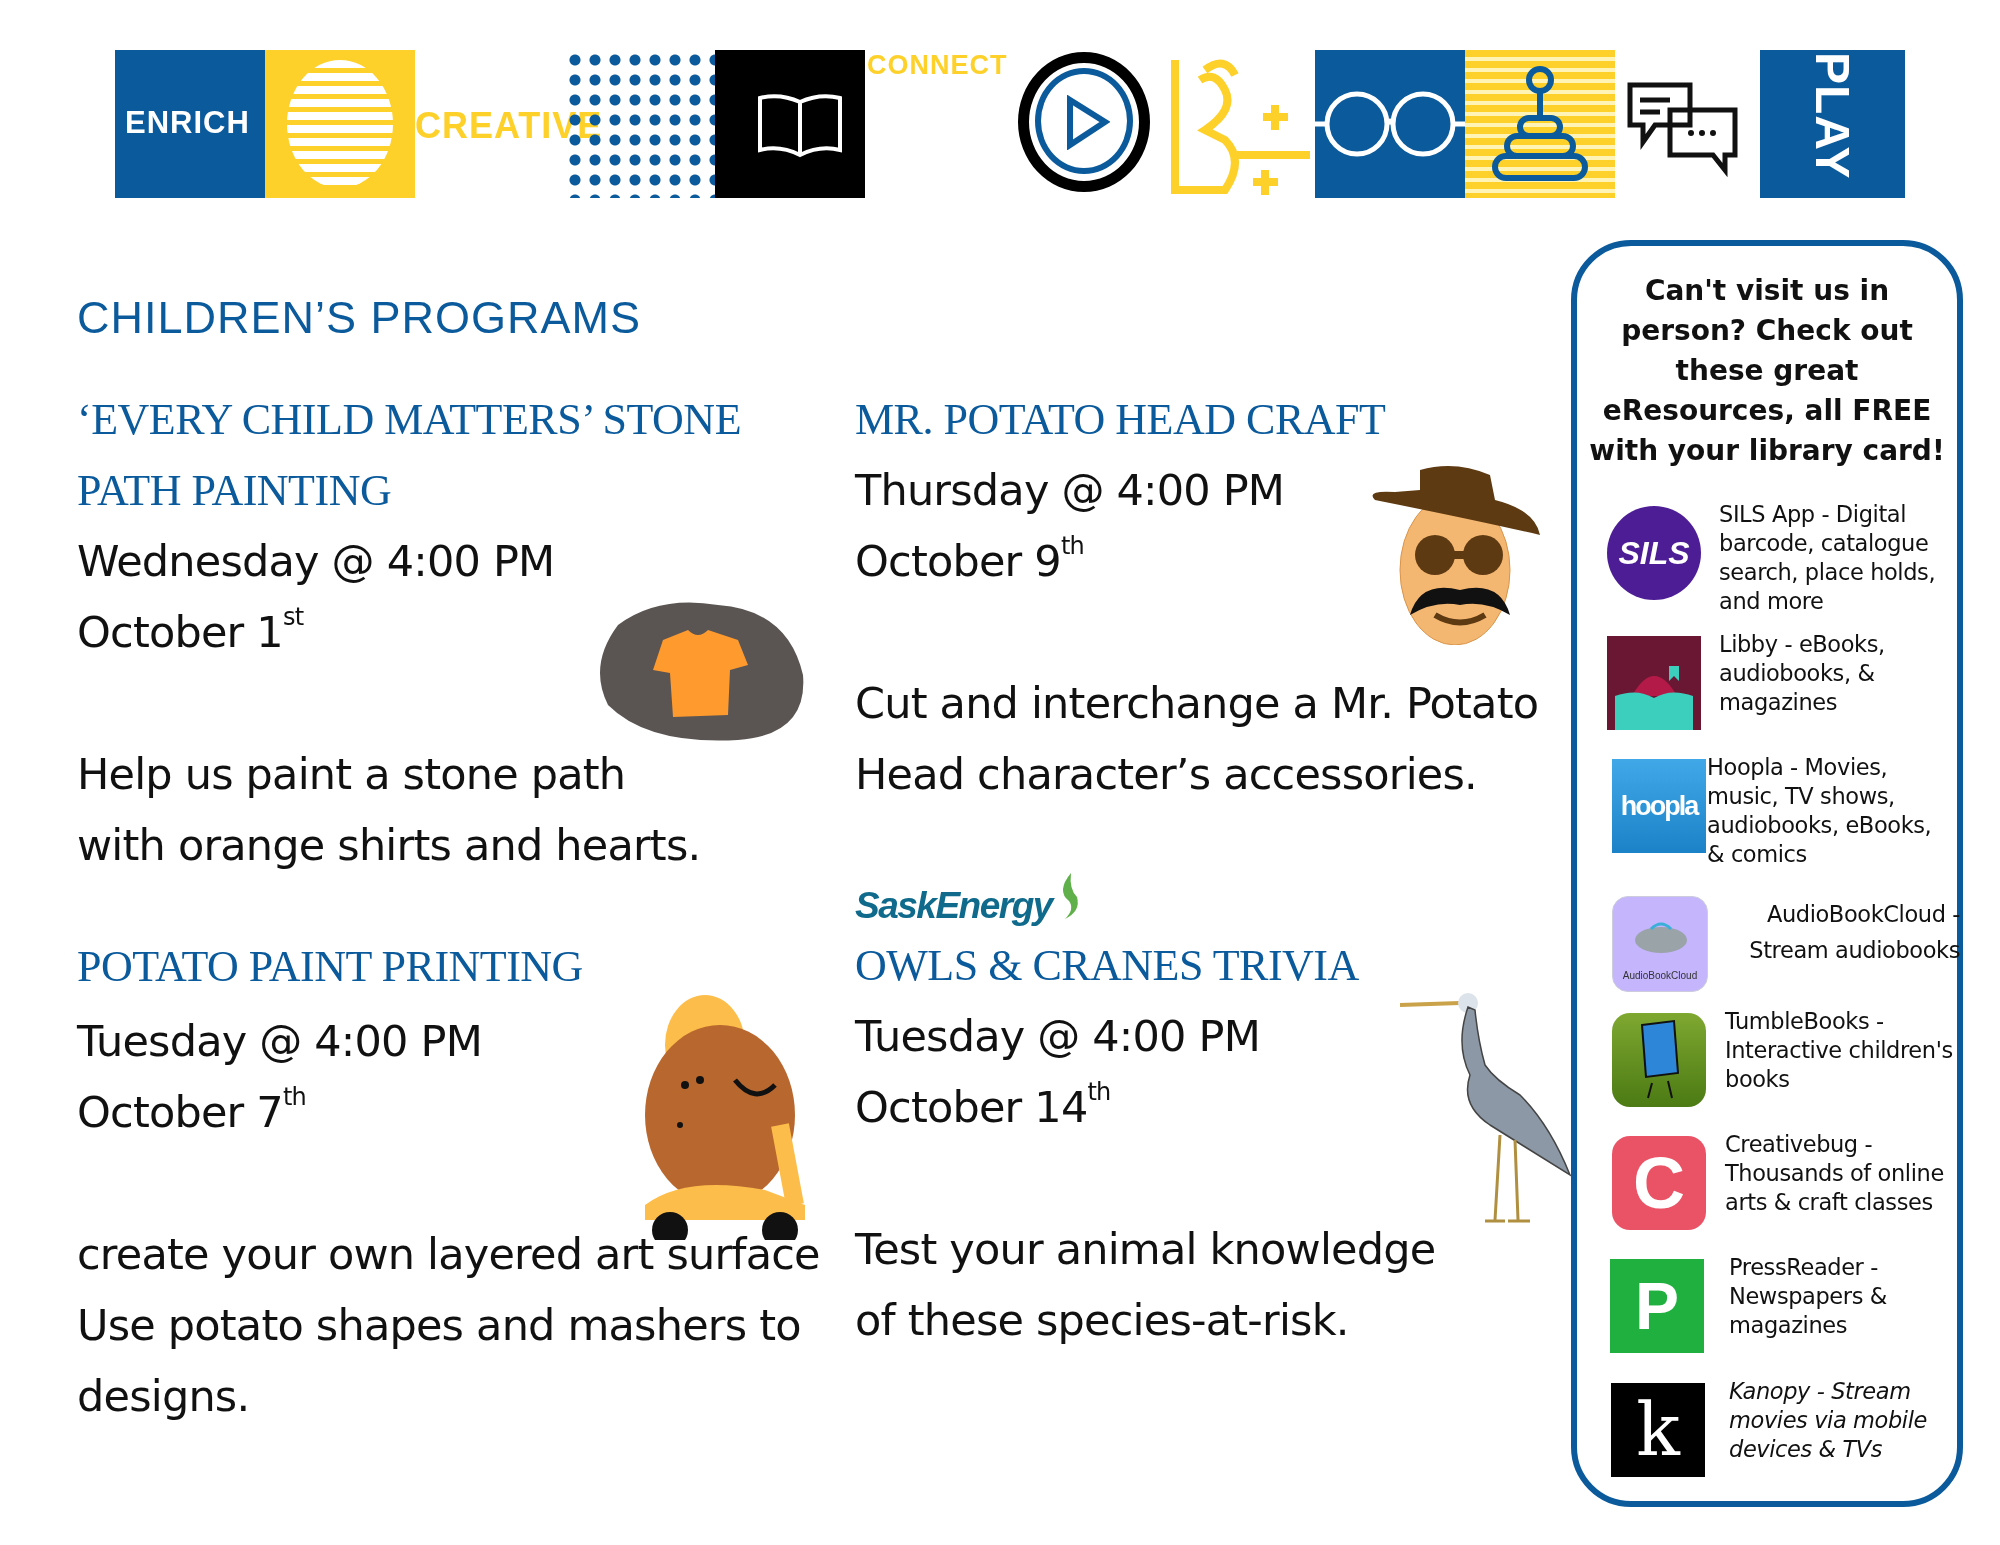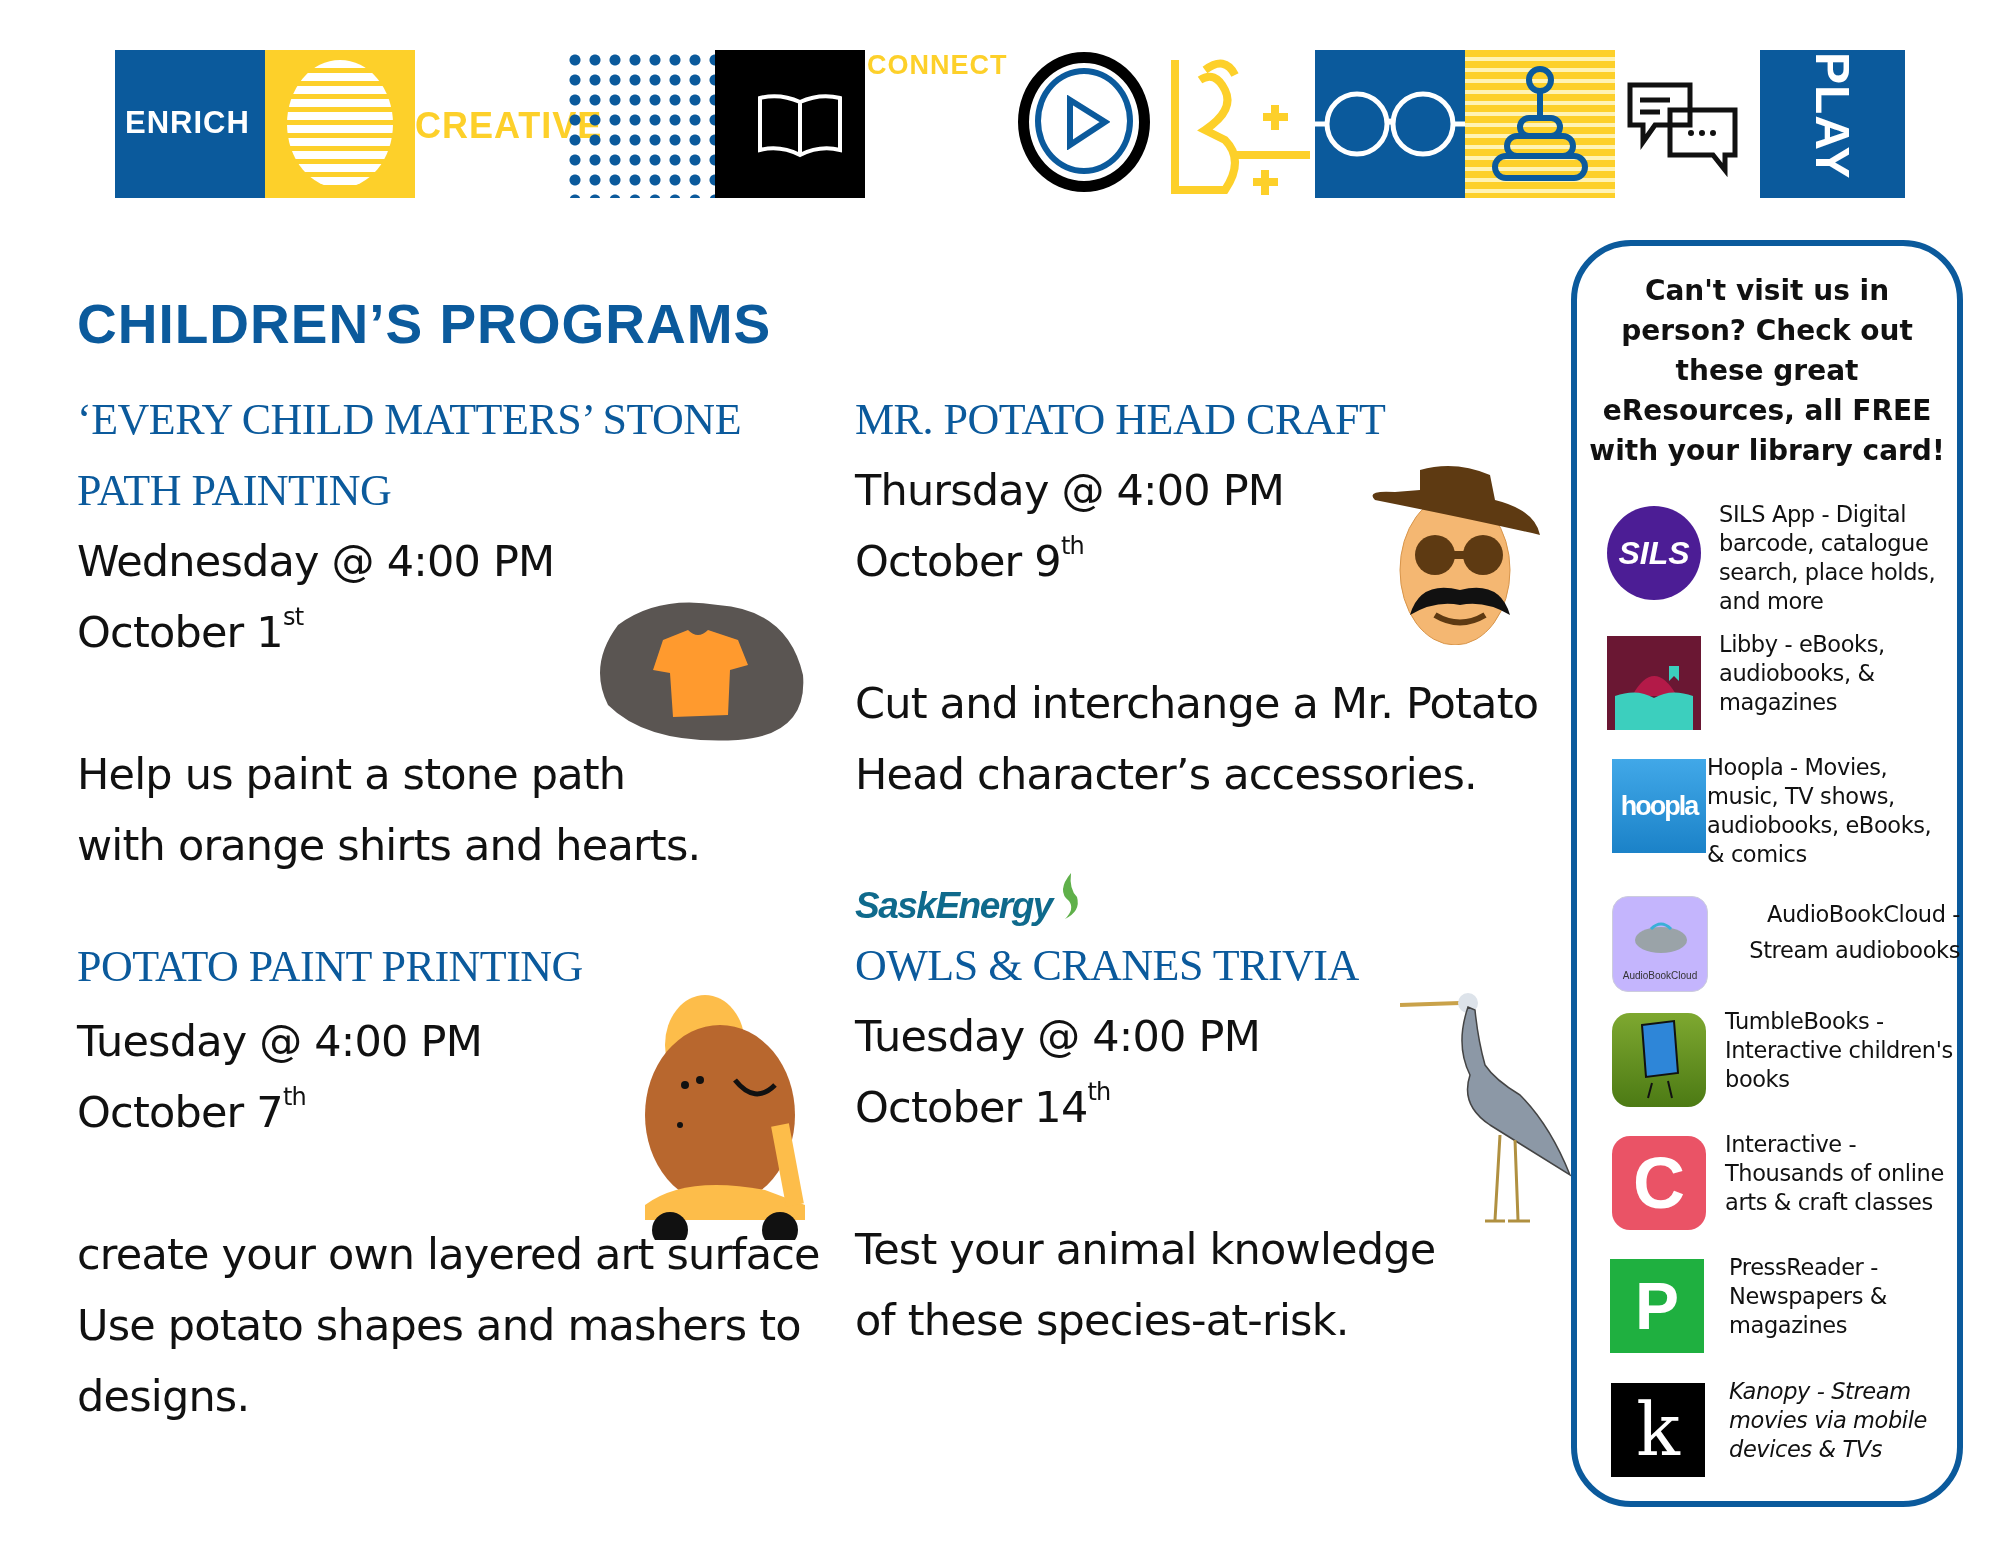--- a/index.html
+++ b/index.html
@@ -8,21 +8,21 @@
   
   .banner{position:absolute;left:115px;top:50px;height:148px;width:1790px;}
   .tile{position:absolute;top:0;height:148px;}
   .blue{background:#0b5a9c;}
   .yellow{background:#fdd02a;}
   .black{background:#000;}
   .tiletext{font-family:"Liberation Sans",sans-serif;font-weight:bold;letter-spacing:1px;}
   .dots{background-image:radial-gradient(circle,#0b5a9c 5px,transparent 6px);background-size:20px 20px;}
   .stripes{background:repeating-linear-gradient(#fdd02a 0 7px,#fff3b5 7px 11px);}
   
-  .h1{font-family:"Liberation Sans",sans-serif;font-weight:bold;color:#0b5a9c;font-size:55px;letter-spacing:1px;}
+  .h1{font-family:"Liberation Sans",sans-serif;font-weight:normal;color:#0b5a9c;font-size:45px;letter-spacing:1px;}
   .ptitle{font-family:Liberation Serif, serif;color:#0b5a9c;font-size:44px;line-height:71px;letter-spacing:-0.5px;}
   .ptext{font-family:"DejaVu Sans",sans-serif;color:#111;font-size:43px;line-height:71px;letter-spacing:-0.8px;}
   sup{font-size:24px;vertical-align:22px;line-height:0;}
   
   .sidebar{position:absolute;left:1571px;top:240px;width:380px;height:1255px;border:6px solid #0b5a9c;border-radius:60px;background:#fff;}
   .sb-head{position:absolute;left:0;right:0;top:25px;text-align:center;font-family:"DejaVu Sans",sans-serif;font-weight:bold;font-size:28px;line-height:40px;color:#111;}
   .res{position:absolute;left:30px;width:340px;}
   .res .icon{position:absolute;left:0;top:0;width:94px;height:94px;}
   .res .txt{position:absolute;left:112px;top:-6px;width:235px;font-family:"DejaVu Sans",sans-serif;font-size:22.5px;line-height:29px;color:#111;letter-spacing:-0.4px;}
 </style>
@@ -263,21 +263,21 @@
         <div>Interactive children's</div>
         <div>books</div>
     </div>
   </div>
 
   <div class="res" style="top:890px;">
     <div class="icon" style="left:5px;background:#ea5366;border-radius:18px;display:flex;align-items:center;justify-content:center;">
       <span style="color:#fff;font-family:'Liberation Sans',sans-serif;font-weight:bold;font-size:72px;">C</span>
     </div>
     <div class="txt" style="left:118px;">
-      <div>Interactive -</div>
+      <div>Creativebug -</div>
         <div>Thousands of online</div>
         <div>arts &amp; craft classes</div>
     </div>
   </div>
 
   <div class="res" style="top:1013px;">
     <div class="icon" style="left:3px;background:#1fb040;display:flex;align-items:center;justify-content:center;">
       <span style="color:#fff;font-family:'Liberation Sans',sans-serif;font-weight:bold;font-size:66px;">P</span>
     </div>
     <div class="txt" style="left:122px;">

